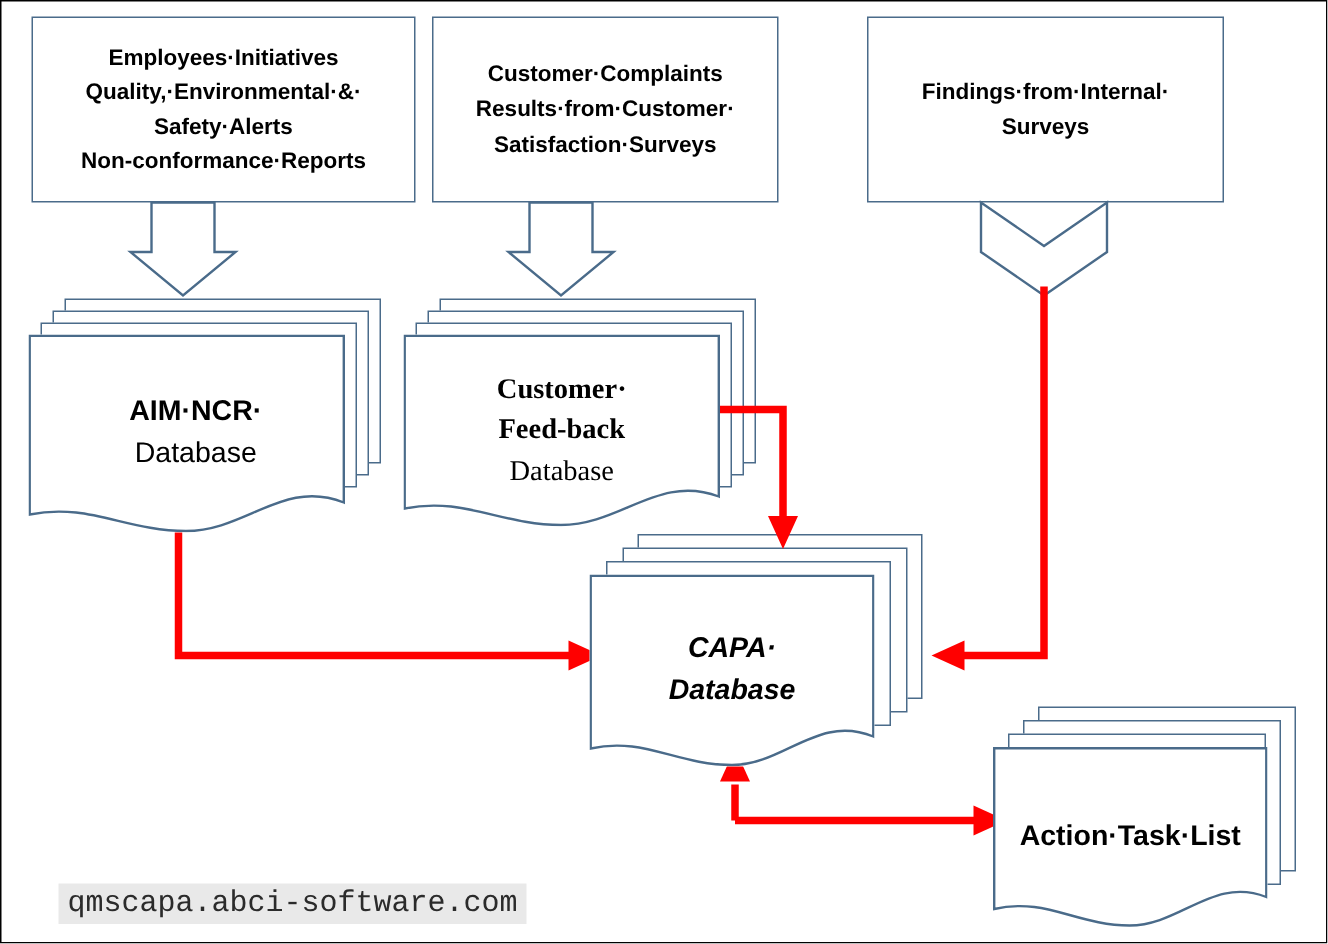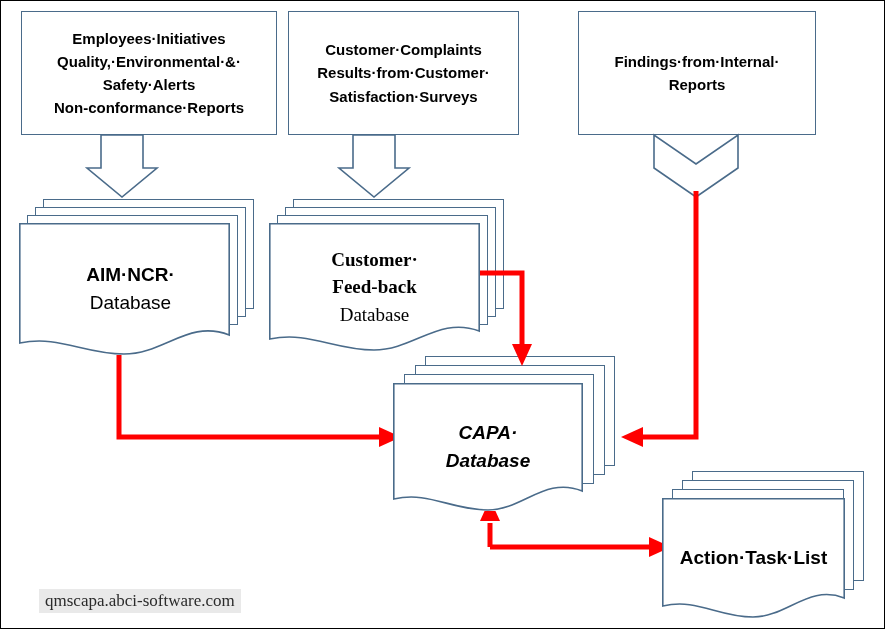--- a/index.html
+++ b/index.html
@@ -66,22 +66,22 @@
     left: 0; top: 0;
     width: 100%; height: 100%;
     z-index: -1;
   }
   .sheet-front .t1 { font-weight: bold; }
   .sheet-front .t2 { font-weight: normal; }
 
   
   .watermark {
     position: absolute;
-    font-family: Liberation Serif, serif;
-    font-size: 17px;
+    font-family: Liberation Mono, monospace;
+    font-size: 20px;
     color: #2b2b2b;
     background: #e9e9e9;
     padding: 2px 6px;
     white-space: nowrap;
   }
 
   .svg-layer {
     position: absolute;
     left: 0; top: 0;
     width: 885px; height: 629px;
@@ -101,21 +101,21 @@
   </div>
 
   <div class="inbox" style="left:271px; top:10px; width:231px; height:124px;margin-left:16px;">
     <div class="ln">Customer·Complaints</div>
     <div class="ln">Results·from·Customer·</div>
     <div class="ln">Satisfaction·Surveys</div>
   </div>
 
   <div class="inbox" style="left:577px; top:10px; width:238px; height:124px; justify-content:flex-start; padding-top:38px;">
     <div class="ln">Findings·from·Internal·</div>
-    <div class="ln">Reports</div>
+    <div class="ln">Surveys</div>
   </div>
 
   <div class="stack" style="left:0; top:0;">
     <div class="sheet" style="left:42px; top:198px; width:211px; height:110px;"></div>
     <div class="sheet" style="left:34px; top:206px; width:211px; height:110px;"></div>
     <div class="sheet" style="left:26px; top:214px; width:211px; height:110px;"></div>
     <div class="sheet-front" style="left:18px; top:222px; width:211px; height:132px;padding-left:12px;">
       <svg viewBox="0 0 211 132" preserveAspectRatio="none">
         <path d="M0.8,0.8 L210.2,0.8 L210.2,112 C170,96 145,131 105,131 C65,131 40,112 0.8,120 Z" fill="#ffffff" stroke="#4a6b8a" stroke-width="1.6"></path>
       </svg>

